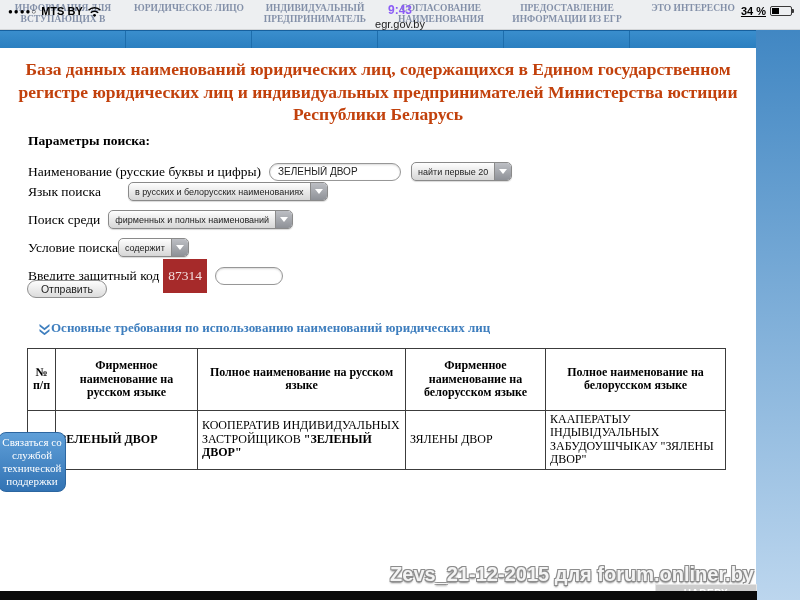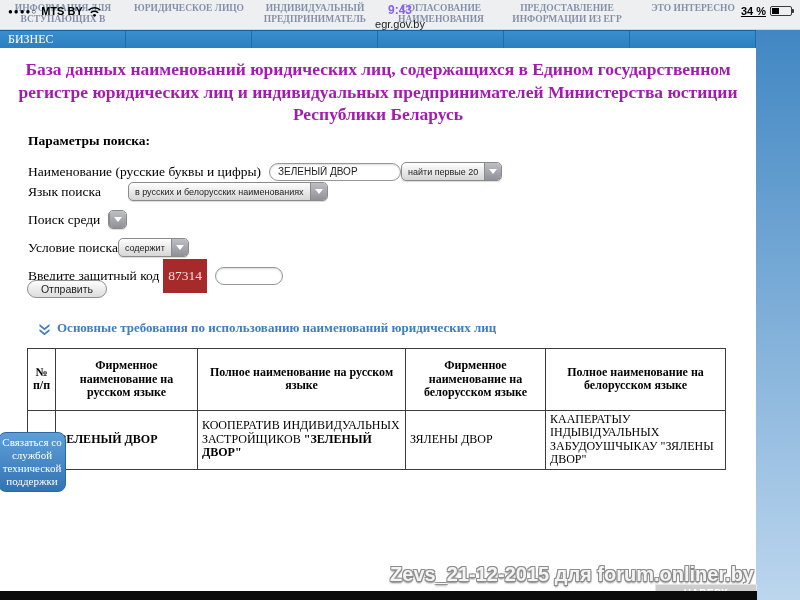--- a/index.html
+++ b/index.html
@@ -46,21 +46,21 @@
   .blue-bar .cell { border-right:1px solid #1d6dac; display:flex; align-items:center; }
   .blue-bar .cell span { font:12px "Liberation Serif", serif; color:#fff; padding-left:8px; }
   
   .sidebar {
     position:absolute; top:30px; left:756px; width:44px; height:570px;
     background:linear-gradient(#4187c3,#bcd6ee);
   }
   
   .page-title {
     position:absolute; top:58px; left:18px; width:720px;
-    font:bold 17.5px "Liberation Serif", serif; color:#a21caf;
+    font:bold 17.5px "Liberation Serif", serif; color:#c2410c;
     text-align:center; line-height:22.5px;
   }
   
   .frm-label { font:13.5px "Liberation Serif", serif; color:#000; }
   .frm-label.bold { font-weight:normal; }
   .params-title { position:absolute; top:133px; left:28px; font:bold 13.5px "Liberation Serif", serif; }
   .row { position:absolute; left:28px; display:flex; align-items:center; }
   .row-name { top:162px; } .row-lang { top:182px;gap:19px; } .row-scope { top:210px; }
   .row-cond { top:238px; } .row-captcha { top:259px; }
   .txt {
@@ -89,21 +89,21 @@
   }
   .submit-btn {
     position:absolute; top:280px; left:27px; width:80px; height:18px;
     border:1px solid #8f8f8f; border-radius:9px;
     background:linear-gradient(#fdfdfd,#dcdcdc);
     font:10.5px "Liberation Sans", sans-serif; color:#222;
     display:flex; align-items:center; justify-content:center; cursor:pointer;
   }
   
   .req-link {
-    position:absolute; top:320px; left:38px; display:flex; align-items:center; gap:6px;
+    position:absolute; top:320px; left:38px; display:flex; align-items:center; 
     color:#3e7ebe; text-decoration:none; cursor:pointer;
   }
   .req-link span { font:bold 13px "Liberation Serif", serif; }
   
   .results { position:absolute; top:348px; left:27px; border-collapse:collapse; table-layout:fixed; width:698px; }
   .results th, .results td { border:1px solid #3c3c3c; font-family:"Liberation Serif", serif; vertical-align:middle; }
   .results th { font-size:12px; font-weight:bold; text-align:center; padding:10px 3px; line-height:13.5px; height:44px; word-wrap:break-word; }
   .results td { font-size:12px; padding:2px 4px; line-height:13.5px; height:30px; }
   .col-num { width:28px; } .col-brand-ru { width:142px; } .col-full-ru { width:208px; }
   .col-brand-by { width:140px; } .col-full-by { width:180px; }
@@ -159,60 +159,58 @@
   </div>
   <div class="sb-right">
     <span>34 %</span>
     <span class="battery">
         <span class="fill"></span>
       </span>
   </div>
 </div>
 
 <div class="blue-bar">
-  <div class="cell">
-    <span>БИЗНЕС</span>
-  </div>
   <div class="cell"></div>
   <div class="cell"></div>
   <div class="cell"></div>
   <div class="cell"></div>
   <div class="cell"></div>
 </div>
 
 <div class="sidebar"></div>
 
 <h1 class="page-title">База данных наименований юридических лиц, содержащихся в Едином государственном регистре юридических лиц и индивидуальных предпринимателей Министерства юстиции Республики Беларусь</h1>
 
 <div class="params-title">Параметры поиска:</div>
 
 <div class="row row-name">
   <span class="frm-label">Наименование (русские буквы и цифры)</span>
   <input class="txt" style="margin-left: 8px; width: 132px;" value="ЗЕЛЕНЫЙ ДВОР">
-  <span class="sel" style="">
+  <span class="sel" style="margin-left:10px;">
     <span class="sel-text">найти первые 20</span>
     <span class="sel-arrow">
         <i></i>
       </span>
   </span>
 </div>
 
 <div class="row row-lang">
   <span class="frm-label">Язык поиска</span>
   <span class="sel" style="margin-left:8px;">
     <span class="sel-text">в русских и белорусских наименованиях</span>
     <span class="sel-arrow">
         <i></i>
       </span>
   </span>
 </div>
 
 <div class="row row-scope">
   <span class="frm-label">Поиск среди</span>
   <span class="sel" style="margin-left:8px;">
+    <span class="sel-text">фирменных и полных наименований</span>
     <span class="sel-arrow">
         <i></i>
       </span>
   </span>
 </div>
 
 <div class="row row-cond">
   <span class="frm-label">Условие поиска</span>
   <span class="sel" style="">
     <span class="sel-text" style="min-width:52px;">содержит</span>

